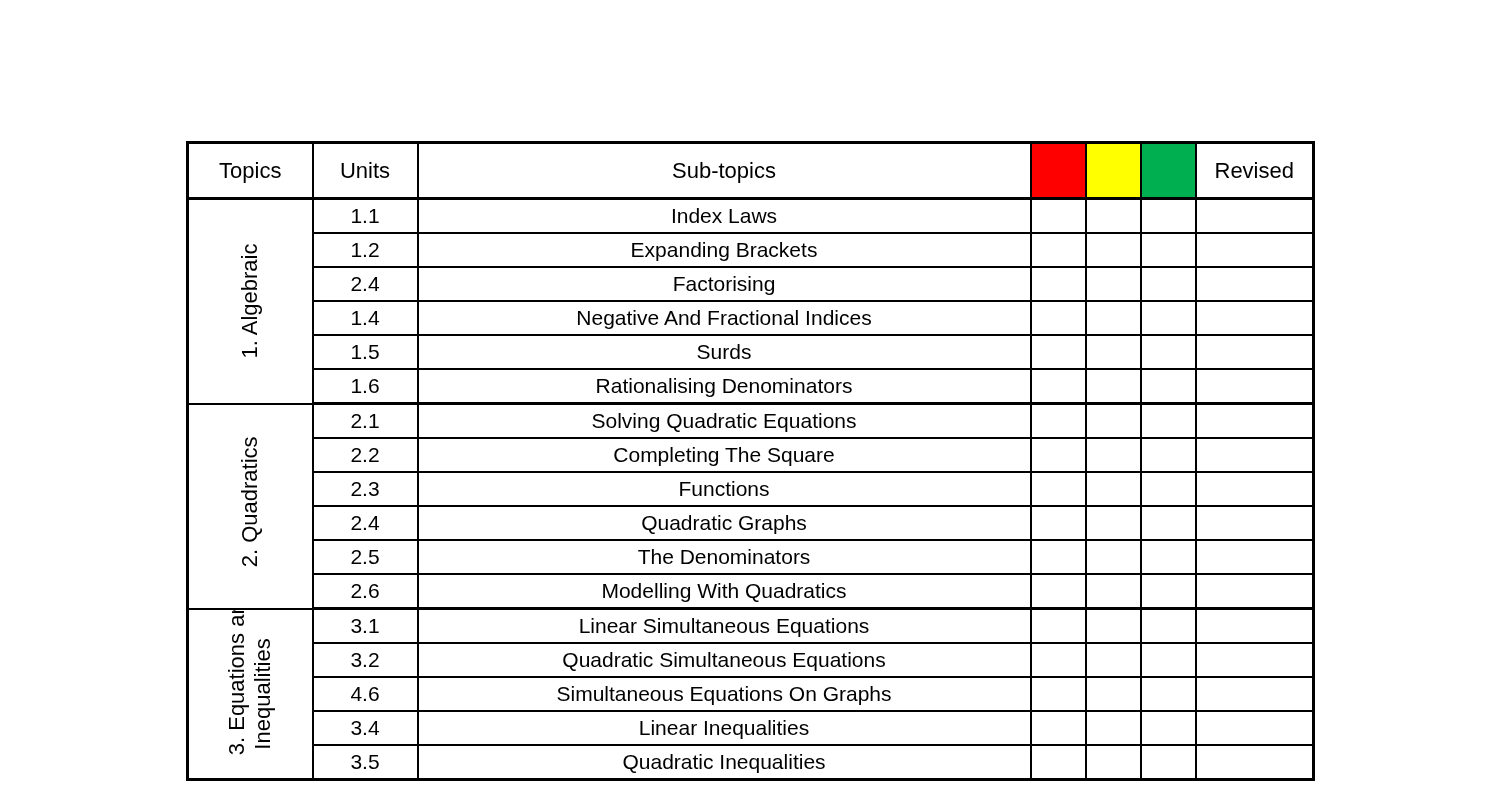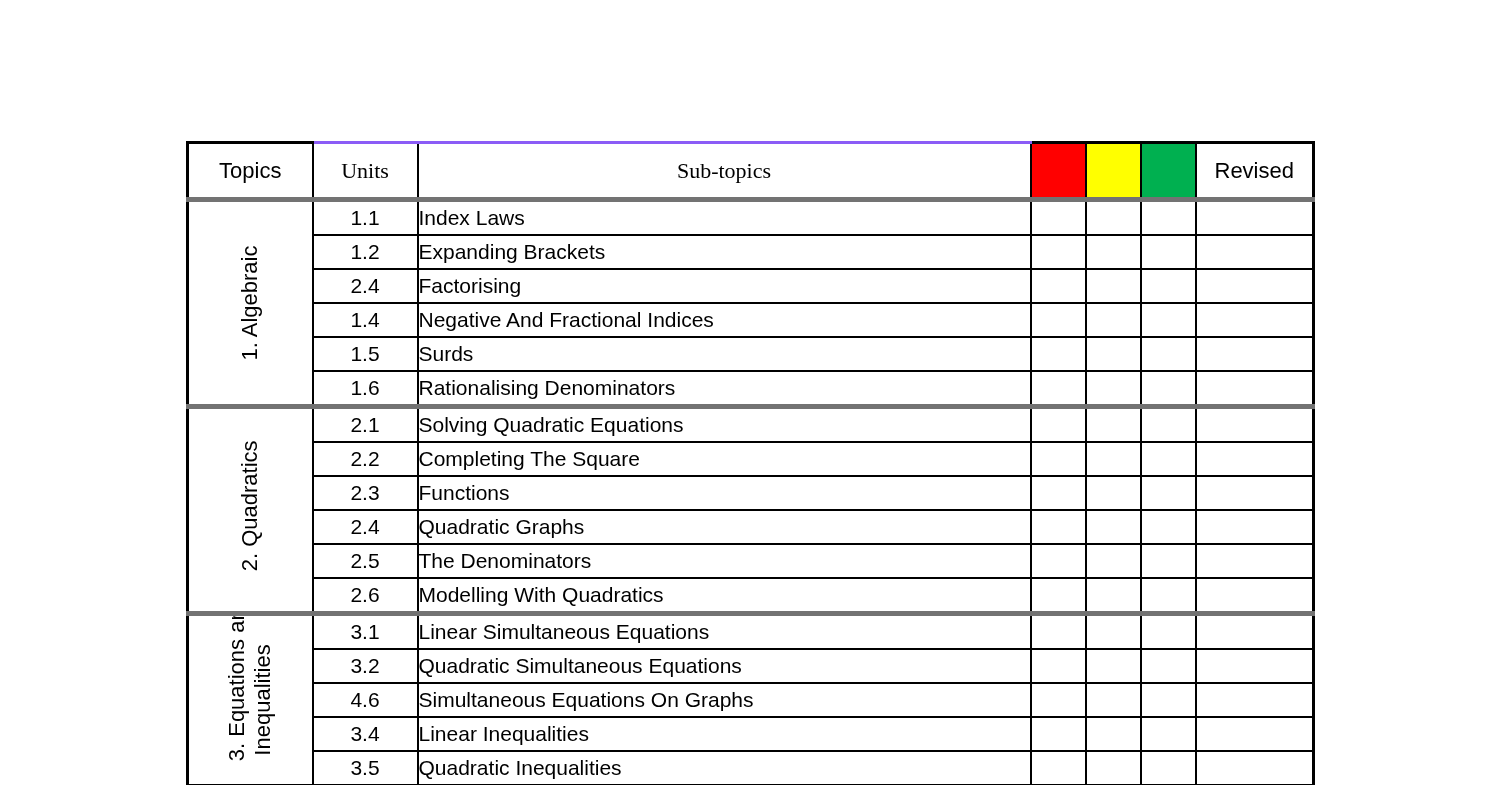--- a/index.html
+++ b/index.html
@@ -80,21 +80,21 @@
   
   tr.head-row th {
     height: 53px;
     text-align: center;
     font-size: 22px;
     border-bottom: 3px solid #000000;
   }
   tr.head-row th.th-topics  { border-left: 3px solid #000000; border-top: 3px solid #000000; }
   tr.head-row th.th-revised { border-right: 3px solid #000000; border-top: 3px solid #000000; }
   tr.head-row th.th-units,
-  tr.head-row th.th-sub     { border-top: 3px solid #8b5cf6; font-family: Liberation Serif, serif; }
+  tr.head-row th.th-sub     { border-top: 3px solid #000000; }
 
   th.rag-cell {
     border-top: 3px solid #000000;
     border-bottom: 3px solid #000000;
   }
   th.rag-red    { background: #FF0000 !important; }
   th.rag-yellow { background: #FFFF00 !important; }
   th.rag-green  { background: #00B050 !important; }
 
   
@@ -119,37 +119,37 @@
     line-height: 26px;
     text-align: center;
   }
 
   td.cell-unit {
     text-align: center;
     font-size: 22px;
   }
 
   td.cell-sub {
-    text-align: left;
+    text-align: center;
     padding-left: 6px;
     font-size: 22px;
     white-space: nowrap;
     overflow: hidden;
     margin-left: 44px;
   }
 
   td.cell-rag { }
 
   td.cell-revised {
     border-right: 3px solid #000000;
   }
 
   
   tr.section-start td {
-    border-top: 5px solid #737373;
+    border-top: 2px solid #737373;
   }
   tr.section-end td {
     border-bottom: 3px solid #000000;
   }
 </style>
 </head>
 <body>
 
 <div class="page">
 

